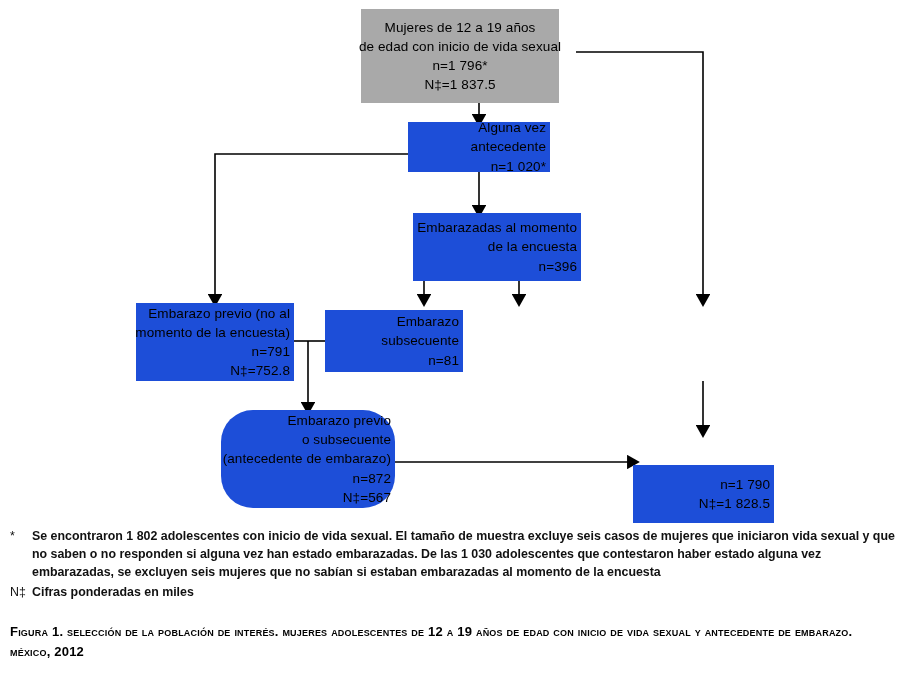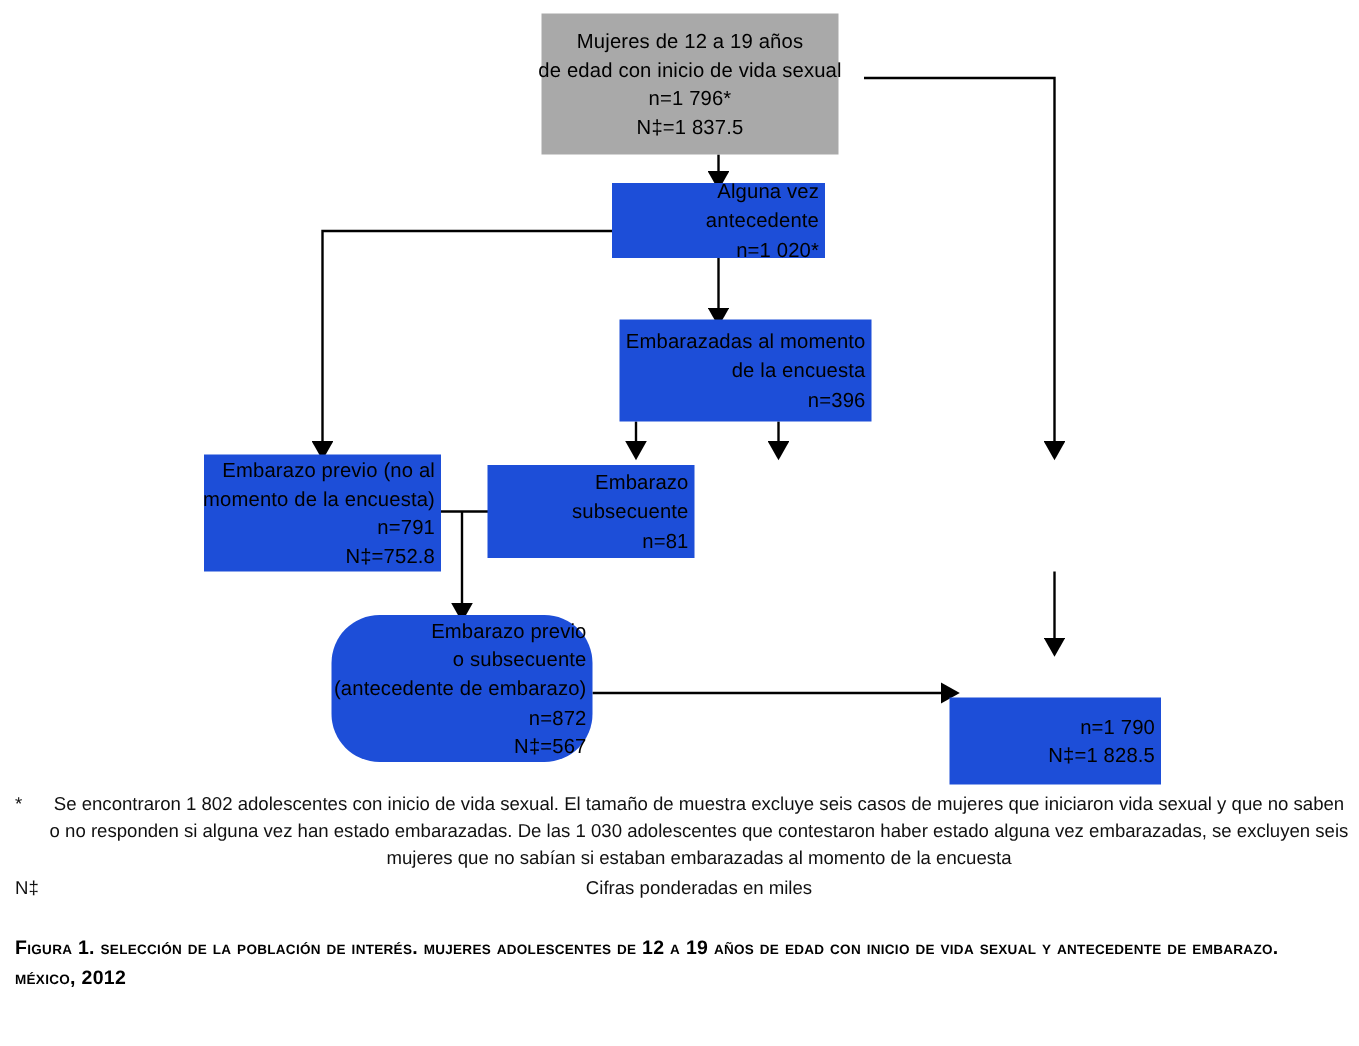--- a/index.html
+++ b/index.html
@@ -66,21 +66,22 @@
     display: flex;
     align-items: flex-start;
   }
   .fn-mark {
     flex: 0 0 auto;
     width: 22px;
     text-align: left;
   }
   .fn-text {
     flex: 1 1 auto;
-    text-align: center;
+    text-align: left;
+    font-weight: bold;
   }
   .fn-row + .fn-row { margin-top: 1px; }
 
   
   #caption {
     position: absolute;
     left: 10px;
     top: 622px;
     width: 880px;
     font-size: 13px;

